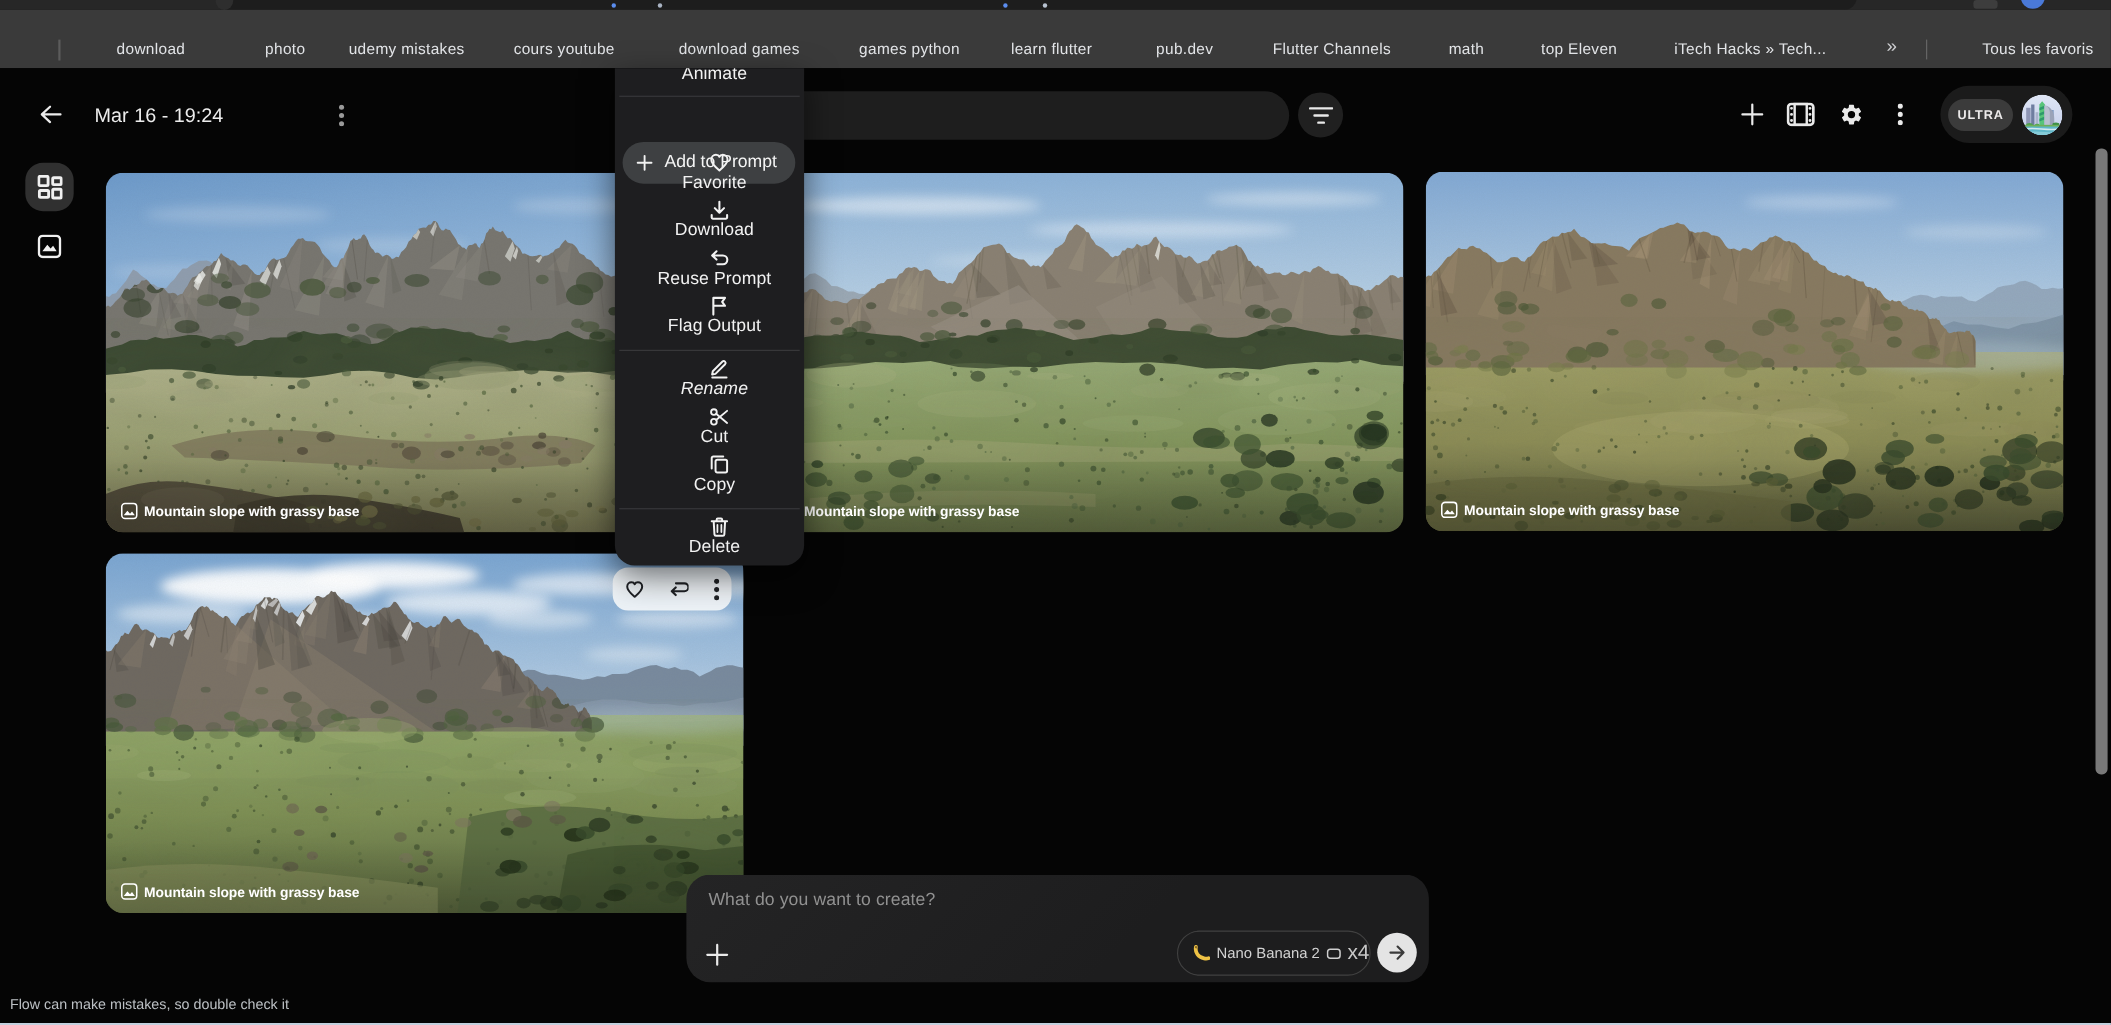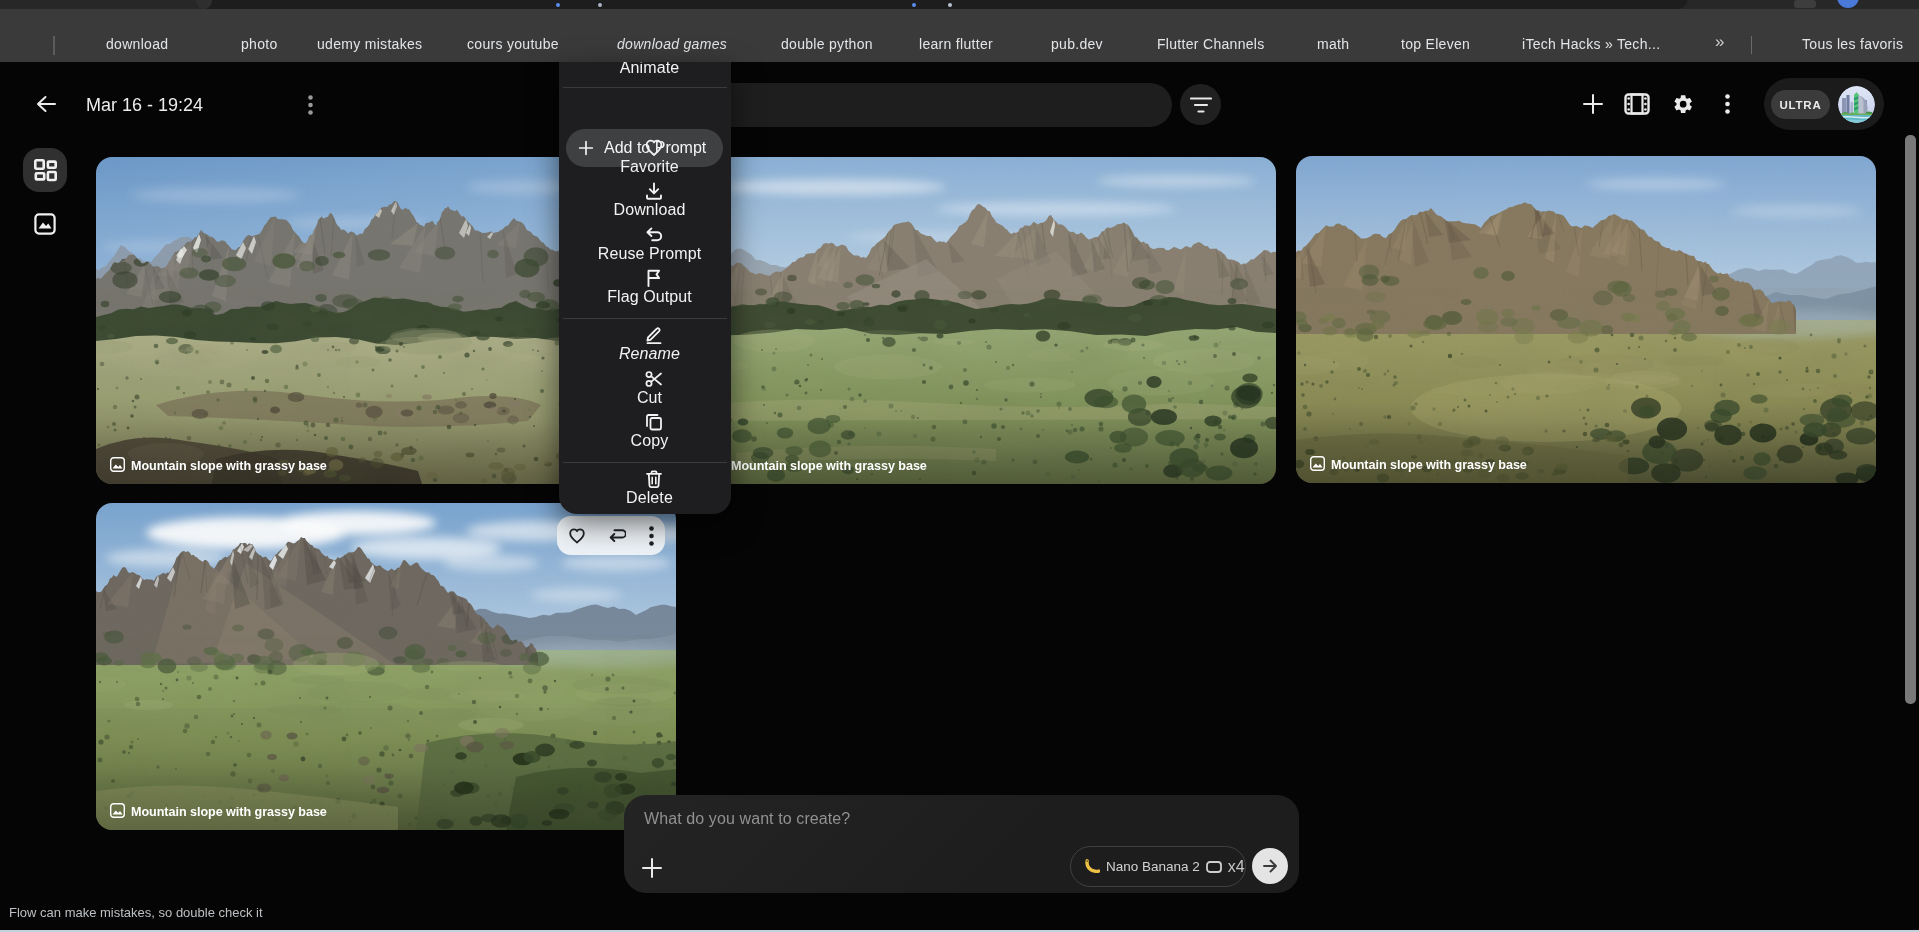--- a/index.html
+++ b/index.html
@@ -68,25 +68,25 @@
         <path d="M1.2 4.6 a1.8 1.8 0 0 1 1.8 -1.8 h4.3 l2 2.1 h8.7 a1.8 1.8 0 0 1 1.8 1.8 v7.6 a1.8 1.8 0 0 1 -1.8 1.8 h-15 a1.8 1.8 0 0 1 -1.8 -1.8 Z" fill="none" stroke="#c9cbce" stroke-width="1.7"></path>
       </svg></div>
     <div class="bmt" style="left:317px;">udemy mistakes</div>
     <div class="bmf" style="left:438px;"><svg width="20" height="17" viewBox="0 0 20 17" style="">
         <path d="M1.2 4.6 a1.8 1.8 0 0 1 1.8 -1.8 h4.3 l2 2.1 h8.7 a1.8 1.8 0 0 1 1.8 1.8 v7.6 a1.8 1.8 0 0 1 -1.8 1.8 h-15 a1.8 1.8 0 0 1 -1.8 -1.8 Z" fill="none" stroke="#c9cbce" stroke-width="1.7"></path>
       </svg></div>
     <div class="bmt" style="left:467px;">cours youtube</div>
     <div class="bmf" style="left:588px;"><svg width="20" height="17" viewBox="0 0 20 17" style="">
         <path d="M1.2 4.6 a1.8 1.8 0 0 1 1.8 -1.8 h4.3 l2 2.1 h8.7 a1.8 1.8 0 0 1 1.8 1.8 v7.6 a1.8 1.8 0 0 1 -1.8 1.8 h-15 a1.8 1.8 0 0 1 -1.8 -1.8 Z" fill="none" stroke="#c9cbce" stroke-width="1.7"></path>
       </svg></div>
-    <div class="bmt" style="left:617px;font-style:italic;">download games</div>
+    <div class="bmt" style="left:617px;">download games</div>
     <div class="bmf" style="left:752px;"><svg width="20" height="17" viewBox="0 0 20 17" style="">
         <path d="M1.2 4.6 a1.8 1.8 0 0 1 1.8 -1.8 h4.3 l2 2.1 h8.7 a1.8 1.8 0 0 1 1.8 1.8 v7.6 a1.8 1.8 0 0 1 -1.8 1.8 h-15 a1.8 1.8 0 0 1 -1.8 -1.8 Z" fill="none" stroke="#c9cbce" stroke-width="1.7"></path>
       </svg></div>
-    <div class="bmt" style="left:781px;">double python</div>
+    <div class="bmt" style="left:781px;">games python</div>
     <div class="bmf" style="left:890px;"><svg width="20" height="17" viewBox="0 0 20 17" style="">
         <path d="M1.2 4.6 a1.8 1.8 0 0 1 1.8 -1.8 h4.3 l2 2.1 h8.7 a1.8 1.8 0 0 1 1.8 1.8 v7.6 a1.8 1.8 0 0 1 -1.8 1.8 h-15 a1.8 1.8 0 0 1 -1.8 -1.8 Z" fill="none" stroke="#c9cbce" stroke-width="1.7"></path>
       </svg></div>
     <div class="bmt" style="left:919px;">learn flutter</div>
     <div class="bmf" style="left:1022px;"><svg width="20" height="17" viewBox="0 0 20 17" style="">
         <path d="M1.2 4.6 a1.8 1.8 0 0 1 1.8 -1.8 h4.3 l2 2.1 h8.7 a1.8 1.8 0 0 1 1.8 1.8 v7.6 a1.8 1.8 0 0 1 -1.8 1.8 h-15 a1.8 1.8 0 0 1 -1.8 -1.8 Z" fill="none" stroke="#c9cbce" stroke-width="1.7"></path>
       </svg></div>
     <div class="bmt" style="left:1051px;">pub.dev</div>
     <div class="bmf" style="left:1128px;"><svg width="20" height="17" viewBox="0 0 20 17" style="">
         <path d="M1.2 4.6 a1.8 1.8 0 0 1 1.8 -1.8 h4.3 l2 2.1 h8.7 a1.8 1.8 0 0 1 1.8 1.8 v7.6 a1.8 1.8 0 0 1 -1.8 1.8 h-15 a1.8 1.8 0 0 1 -1.8 -1.8 Z" fill="none" stroke="#c9cbce" stroke-width="1.7"></path>
@@ -2266,21 +2266,21 @@
       </svg></div>
 <div id="nbpill">
 <div style="margin-left:13px;height:15px;"><svg width="16" height="15" viewBox="0 0 16 15" style="">
           <path d="M3.2 1.8 C2.2 6.8 5.2 11.2 10.6 12.2 C12.2 12.5 13.6 12.4 14.6 12.1" stroke="#eec245" stroke-width="3.4" fill="none" stroke-linecap="round"></path>
           <path d="M2.6 0.9 l1.9 0.4 -0.4 1.9 -1.9 -0.4 Z" fill="#8a6a26"></path>
         </svg></div>
 <span style="margin-left:6px;font-size:13.5px;font-weight:500;color:#d2d2d2;">Nano Banana 2</span>
 <svg width="16" height="12" viewBox="0 0 16 12" style="margin-left:6px;">
         <rect x="1" y="1" width="14" height="10" rx="3" fill="none" stroke="#cfcfcf" stroke-width="1.8"></rect>
       </svg>
-<span style="margin-left:6px;font-size:16px;color:#c7c7c7;">x4</span>
+<span style="margin-left:6px;font-size:19px;color:#c7c7c7;">x4</span>
 </div>
 <div id="sendbtn">
       <svg width="20" height="20" viewBox="0 0 20 20" style="">
         <path d="M4 10h12 M10.5 4.5 L16 10 l-5.5 5.5" stroke="#3a3a3a" stroke-width="1.9" fill="none" stroke-linecap="round" stroke-linejoin="round"></path>
       </svg>
     </div>
 </div>
 <div id="footer">Flow can make mistakes, so double check it</div>
 <div id="scrollbar"></div>
 <div id="botline"></div>

